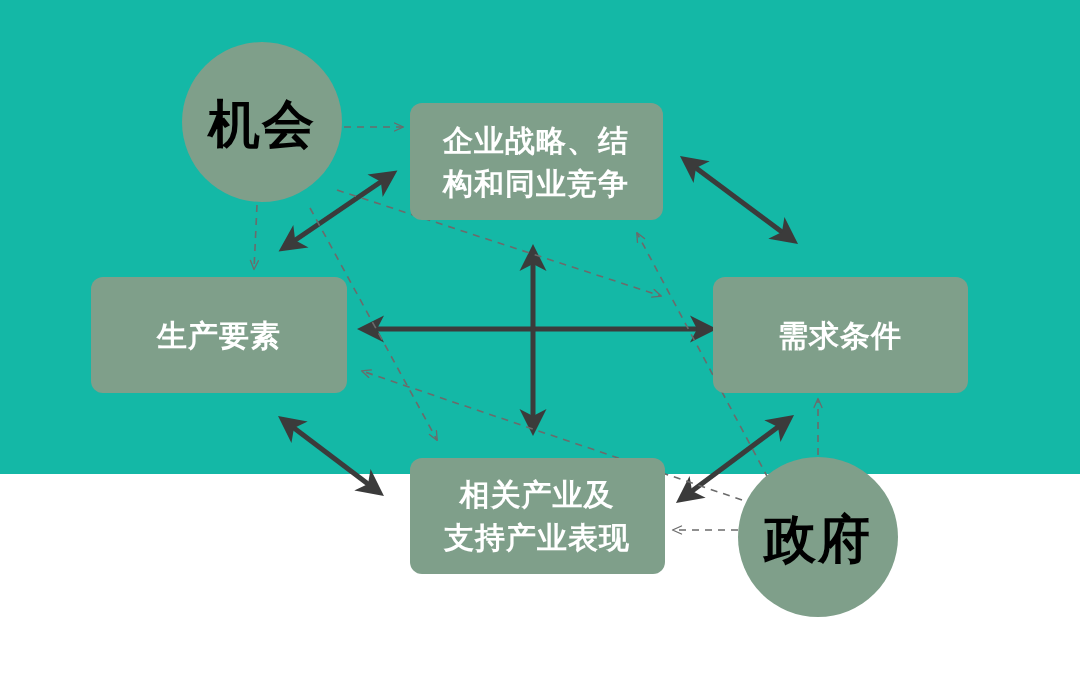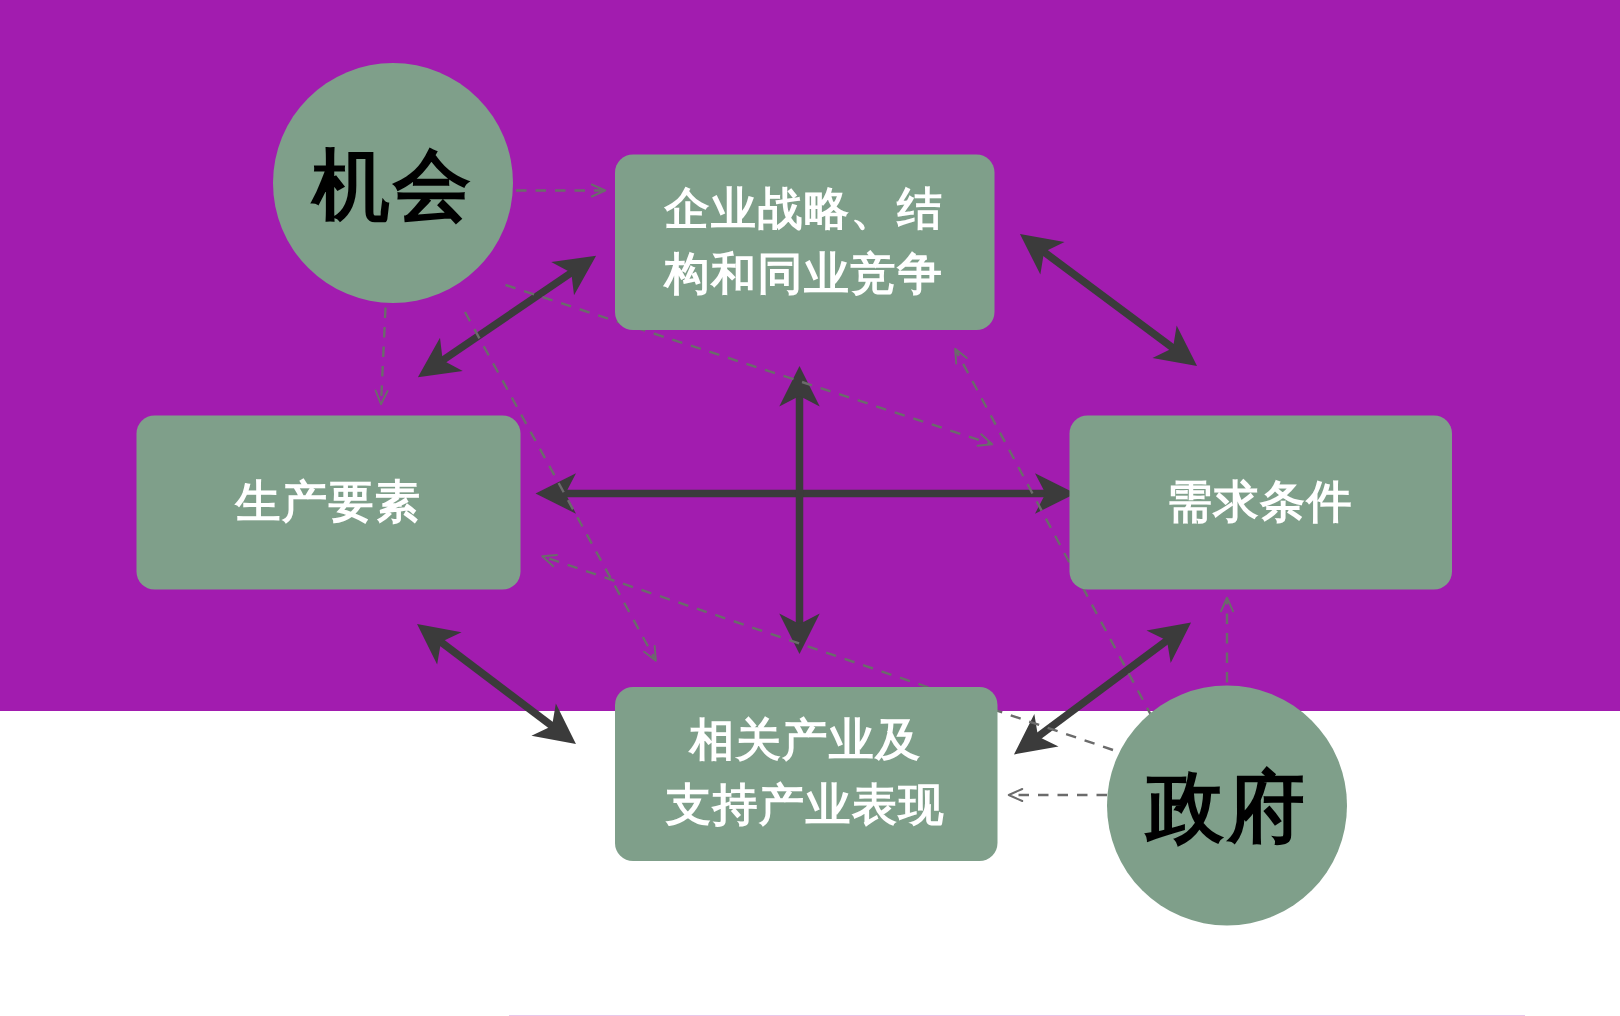--- a/index.html
+++ b/index.html
@@ -10,21 +10,21 @@
   body {
     width: 1080px;
     height: 677px;
     font-family: "Liberation Sans", "DejaVu Sans", sans-serif;
     overflow: hidden;
   }
   #diagram-root {
     position: relative;
     width: 1080px;
     height: 474px;
-    background: #a21caf;
+    background: #14b8a6;
   }
   svg.layer {
     position: absolute;
     top: 0;
     left: 0;
     width: 1080px;
     height: 677px;
   }
   .node-label {
     fill: #ffffff;

